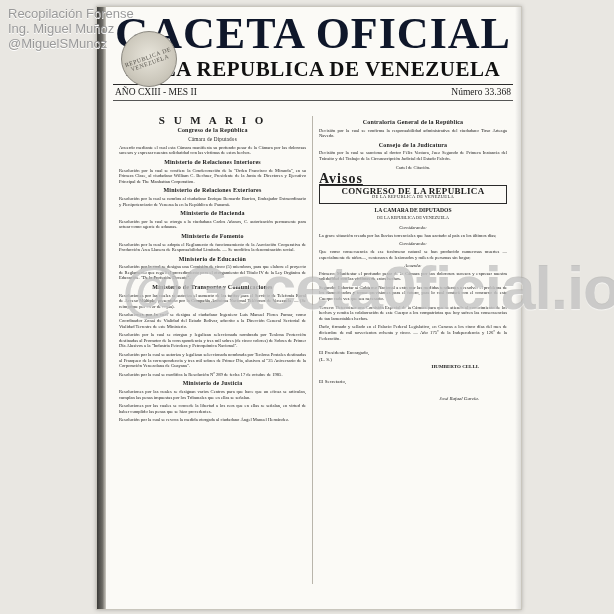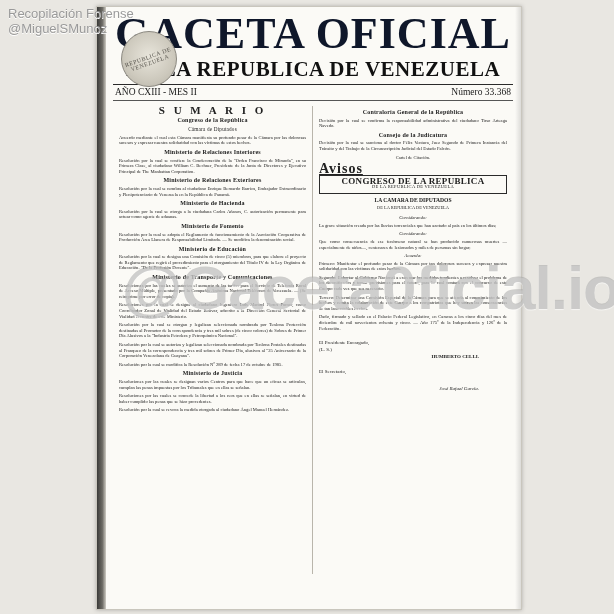--- a/index.html
+++ b/index.html
@@ -123,21 +123,21 @@
     align-items: baseline;
     font-family: "Liberation Serif", serif;
     font-weight: normal;
     font-size: 9.5px;
     padding: 2px 2px 2px 2px;
   }
   .issueline .mid { font-size: 10px; }
   
   .columns {
     display: flex;
-    margin-top: 5px;
+    margin-top: 15px;
     height: 468px;
   }
   .col {
     width: 50%;
     padding: 0 6px;
     box-sizing: border-box;
     font-size: 4.6px;
     line-height: 5.6px;
     text-align: justify;
     color: #222;
@@ -193,20 +193,21 @@
     background: linear-gradient(270deg, rgba(0,0,0,0.12), rgba(0,0,0,0));
   }
 </style>
 </head>
 <body>
 
 <div id="page">
 
   <div class="wm-topleft">
     <div>Recopilación Forense</div>
+    <div>Ing. Miguel Muñoz</div>
     <div>@MiguelSMunoz</div>
   </div>
 
   <div class="wm-big">@Gaceta0ficial.io</div>
 
   <div class="sheet">
     <div class="spine"></div>
     <div class="edge-right"></div>
 
     <div class="sheet-inner">

